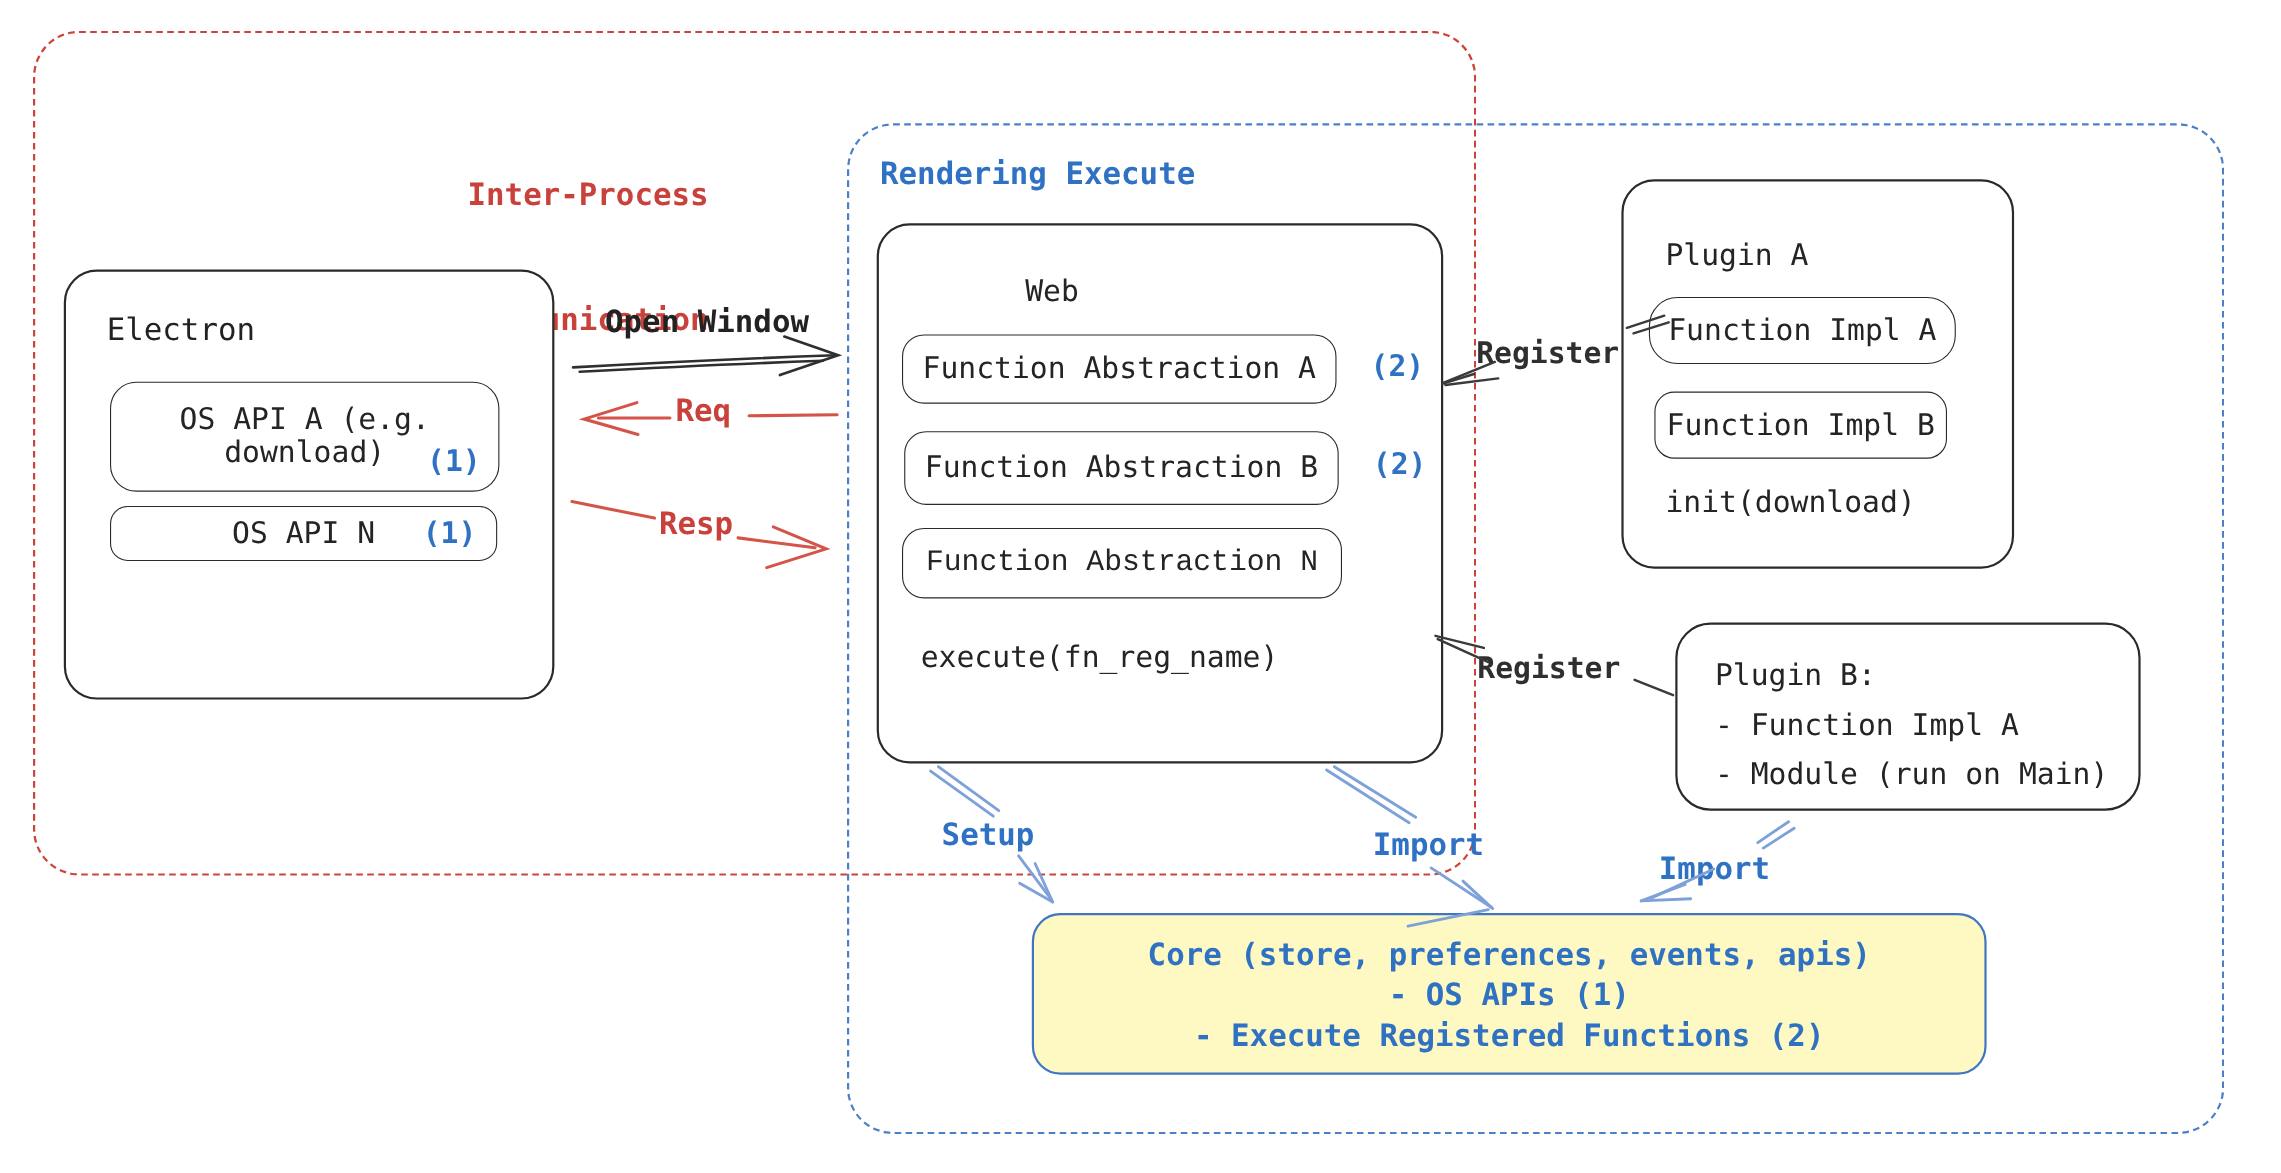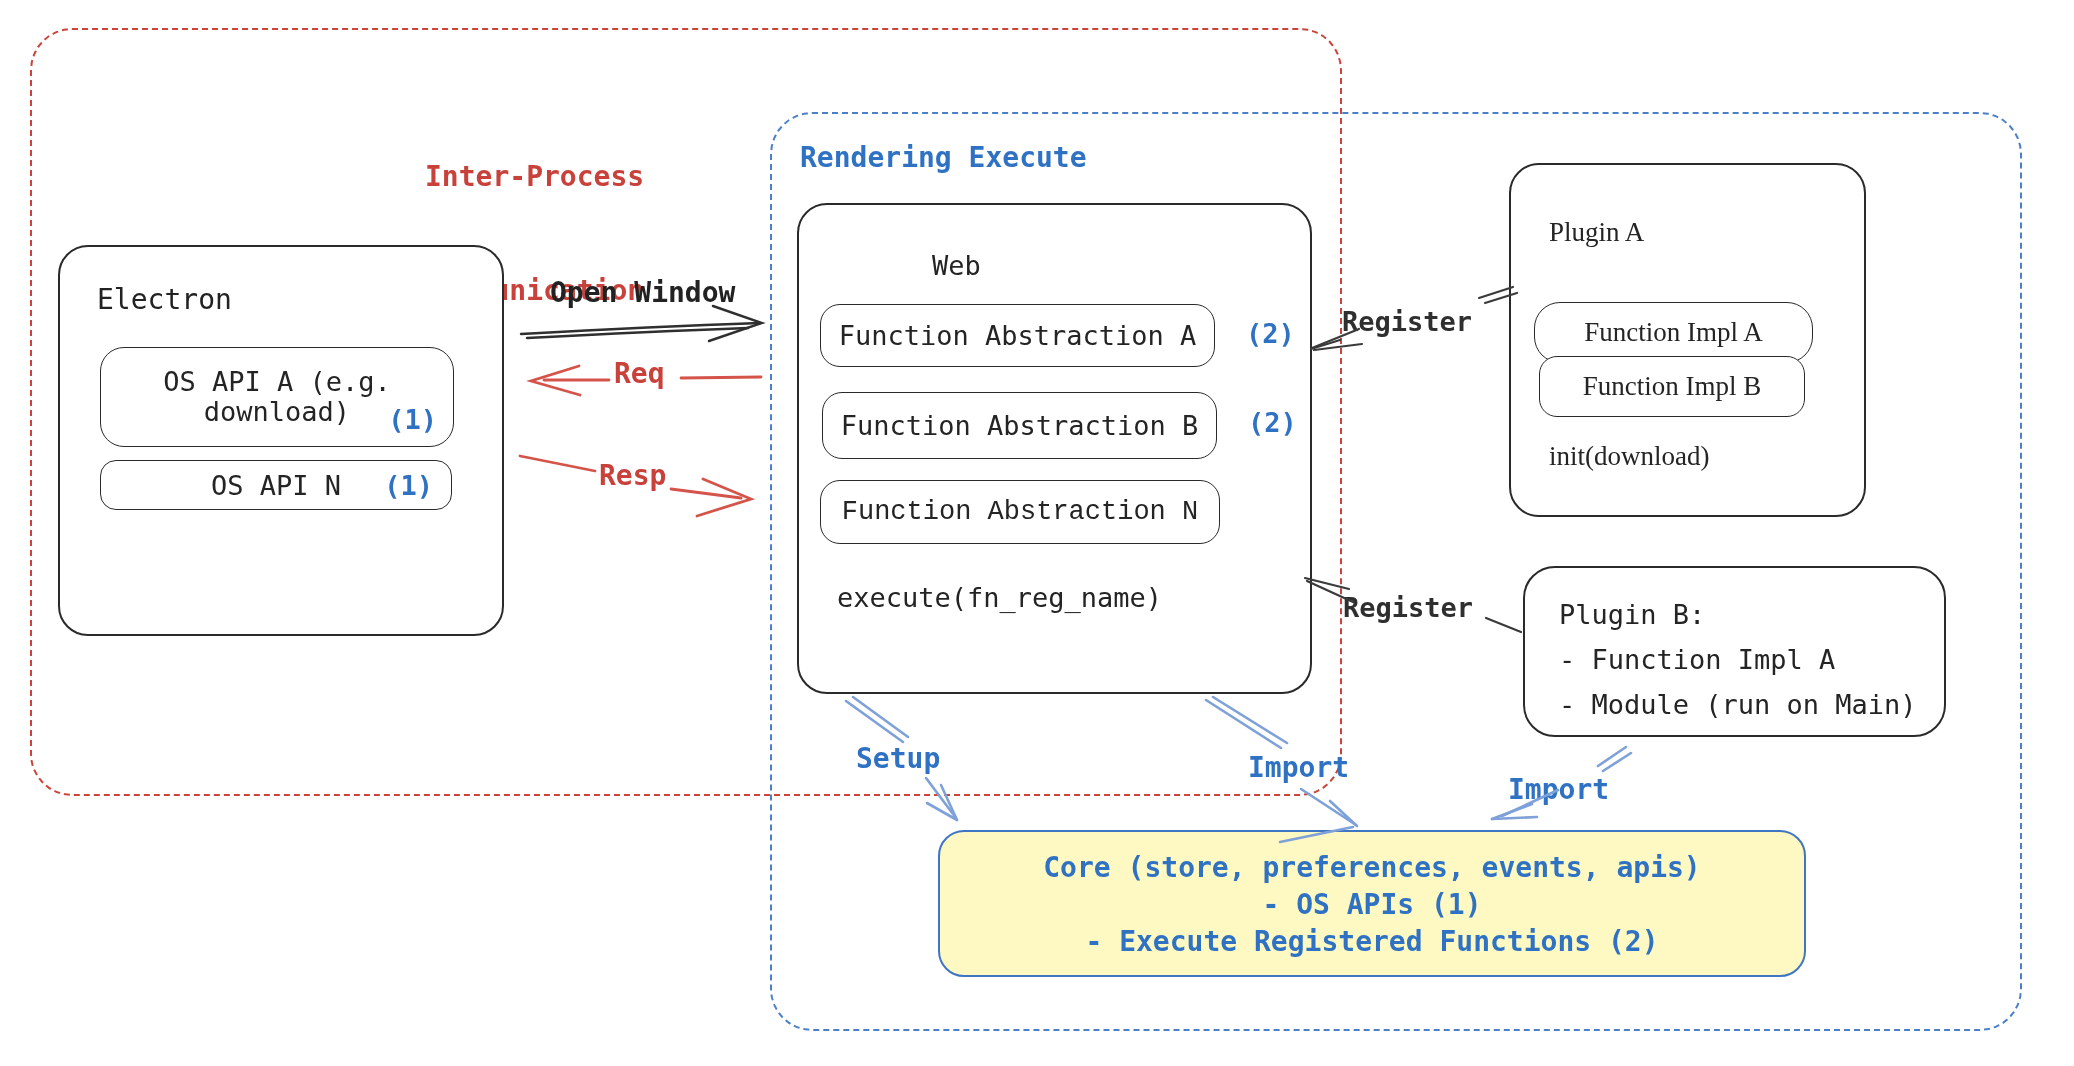--- a/index.html
+++ b/index.html
@@ -71,23 +71,23 @@
     <span class="badge" style="left:449px;top:202px;">(2)</span>
 
     <div class="pill" style="left:21px;top:275px;width:398px;height:62px;font-family:Liberation Mono, monospace;">
       <span style="white-space:pre;">Function Abstraction N</span>
     </div>
     <span class="badge" style="left:451px;top:290px;"></span>
 
     <div class="t" style="left:38px;top:377px;">execute(fn_reg_name)</div>
   </div>
 
-  <div class="box" style="left:1509px;top:163px;width:353px;height:350px;font-family:Liberation Serif, serif;">
+  <div class="box" style="left:1474px;top:163px;width:353px;height:350px;">
     <div class="t" style="left:38px;top:52px;">Plugin A</div>
-    <div class="pill" style="left:23px;top:105px;width:277px;height:59px;border-radius:26px;margin-top:32px;">
+    <div class="pill" style="left:23px;top:105px;width:277px;height:59px;border-radius:26px;">
       <span style="white-space:pre;">Function Impl A</span>
     </div>
     <div class="pill" style="left:28px;top:191px;width:264px;height:59px;border-radius:18px;">
       <span style="white-space:pre;">Function Impl B</span>
     </div>
     <div class="t" style="left:38px;top:276px;">init(download)</div>
   </div>
 
   <div class="box" style="left:1523px;top:566px;width:419px;height:167px;border-radius:32px;">
     <div class="lines" style="position:absolute;left:34px;top:24px;line-height:45px;font-size:27px;">

